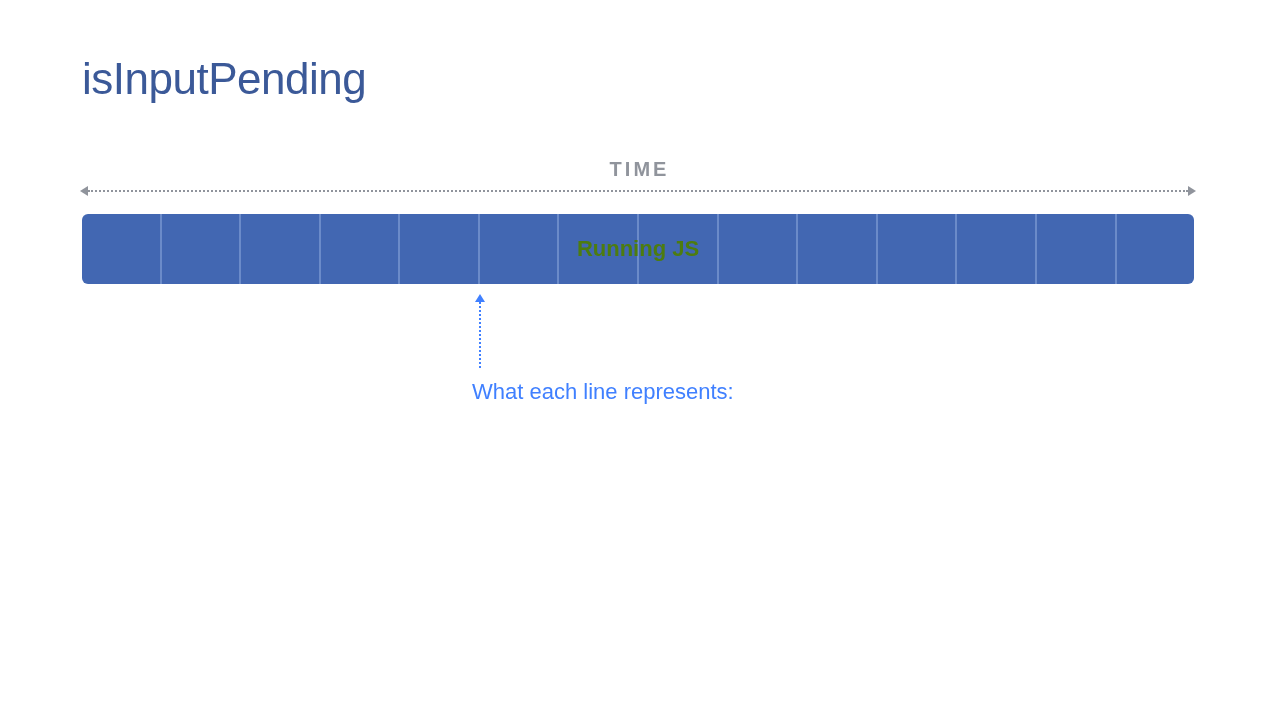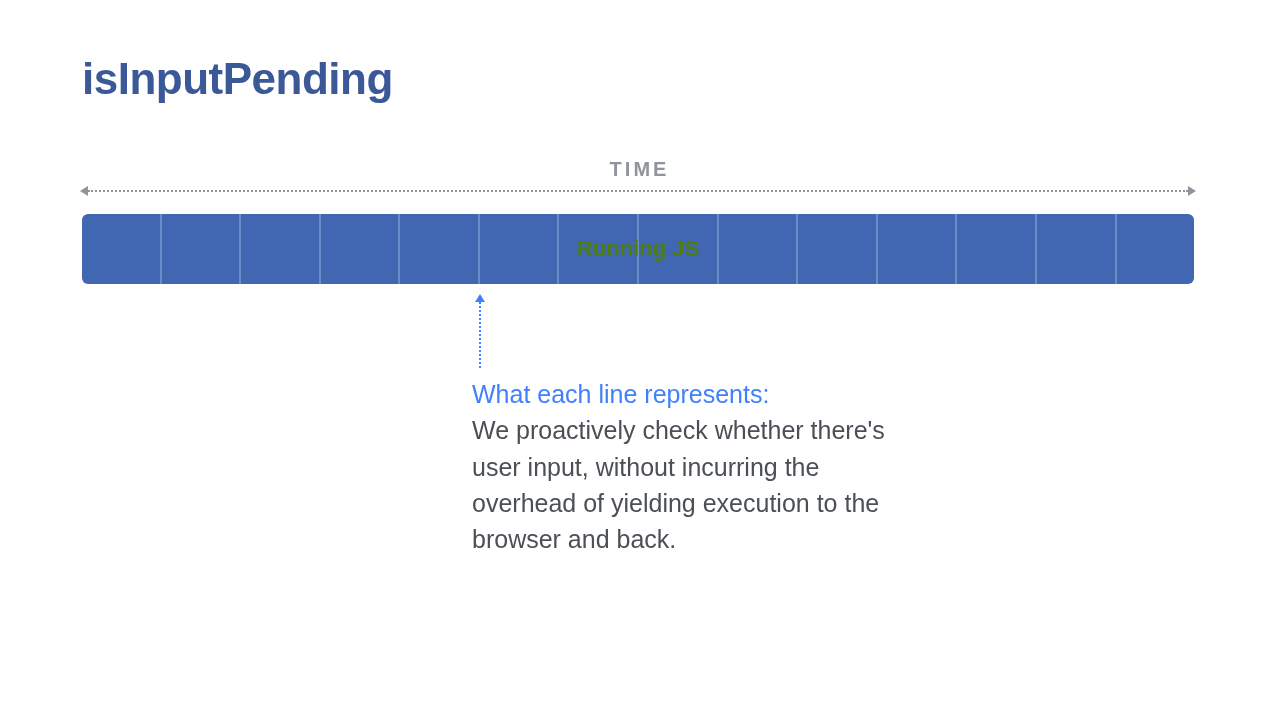--- a/index.html
+++ b/index.html
@@ -23,21 +23,21 @@
   .slide {
     position: relative;
     width: 100%;
     height: 100%;
   }
   .title {
     position: absolute;
     left: 82px;
     top: 54px;
     font-size: 44px;
-    font-weight: 700;
+    font-weight: 400;
     color: var(--fb-blue-title);
     letter-spacing: -0.5px;
   }
   .time-label {
     position: absolute;
     top: 158px;
     left: 85px;
     right: 82px;
     text-align: center;
     font-size: 20px;
@@ -130,21 +130,21 @@
     height: 0;
     border-left: 5px solid transparent;
     border-right: 5px solid transparent;
     border-bottom: 8px solid var(--accent-blue);
   }
   .annotation {
     position: absolute;
     left: 472px;
     top: 376px;
     width: 420px;
-    font-size: 25px;
+    font-size: 22px;
     line-height: 1.45;
     color: var(--body-text);
   }
   .annotation .lead {
     color: var(--accent-blue);
   }
 </style>
 </head>
 <body>
 
@@ -178,16 +178,15 @@
     </div>
   <div class="bar-label">Running JS</div>
 
   <div class="pointer">
     <div class="head"></div>
     <div class="line"></div>
   </div>
 
   <div class="annotation">
     <span class="lead">What each line represents:</span><br>
-    <span>We proactively check whether there's user input, without incurring the overhead of yielding execution to the browser and back.</span>
   </div>
 
 </div>
 
 </body></html>

